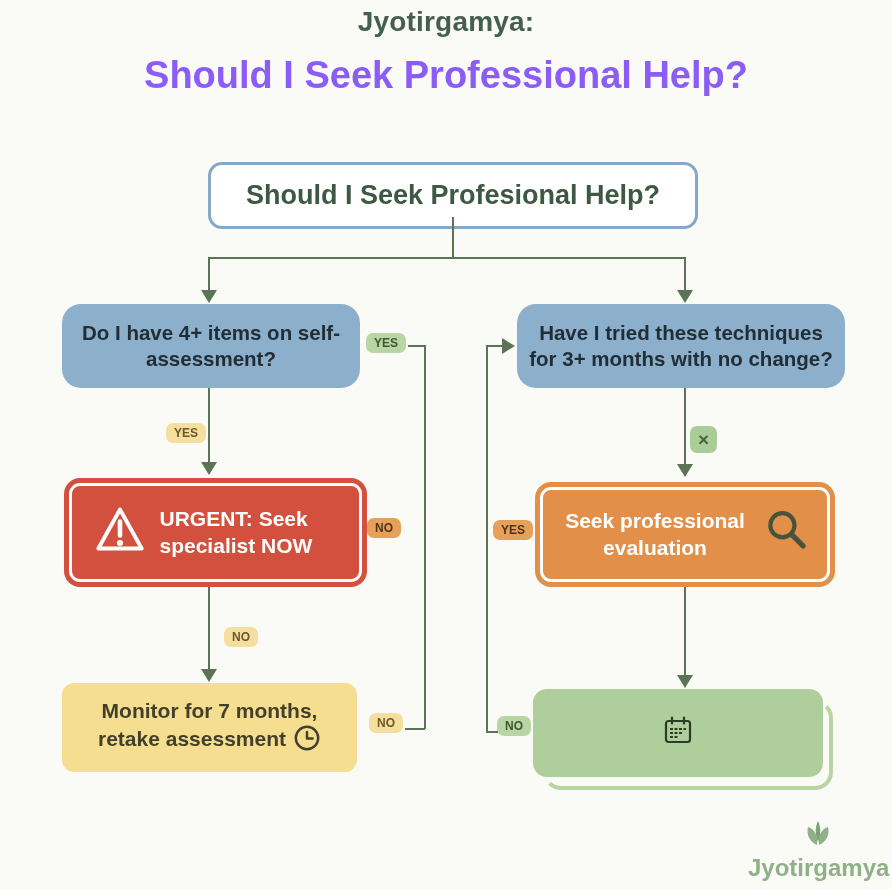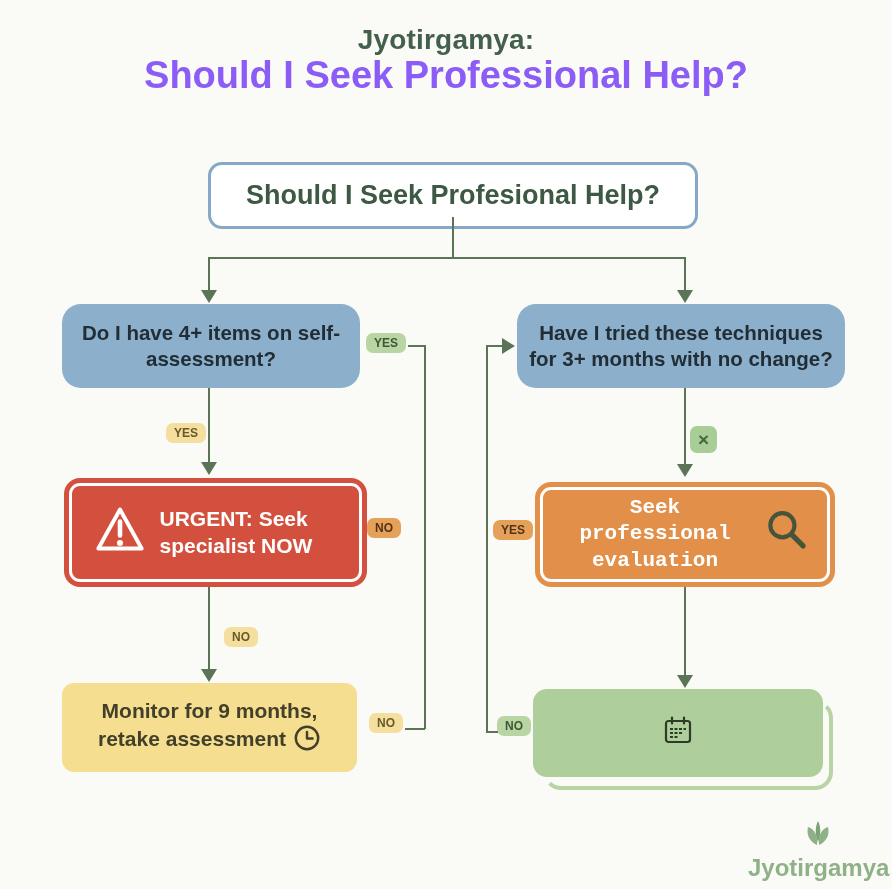--- a/index.html
+++ b/index.html
@@ -4,21 +4,21 @@
 <style>
   * { margin:0; padding:0; box-sizing:border-box; }
   html,body { background:#e8e8e4; }
   body { font-family:"Liberation Sans","DejaVu Sans",sans-serif; }
   #canvas {
     position:relative; width:892px; height:889px; margin:0 auto;
     background:#FAFAF6; overflow:hidden;
   }
   
   .brand-line {
-    position:absolute; top:24px; left:0; width:100%; text-align:center;
+    position:absolute; top:6px; left:0; width:100%; text-align:center;
     font-size:28px; font-weight:bold; color:#44604A; letter-spacing:.2px;
   }
   .heading-line {
     position:absolute; top:54px; left:0; width:100%; text-align:center;
     font-size:38px; font-weight:bold; color:#8b5cf6;
   }
   
   .node { position:absolute; display:flex; align-items:center; justify-content:center; text-align:center; }
   .root-box {
     left:208px; top:162px; width:490px; height:67px;
@@ -33,21 +33,21 @@
   #q-right { left:517px; top:304px; width:328px; height:84px; padding:0 10px; }
   .double-box { position:absolute; border-radius:16px; }
   .double-box .ring { position:absolute; inset:5px; border:3px solid #FFFFFF; border-radius:11px; pointer-events:none; }
   .double-box .content {
     position:absolute; inset:0; display:flex; align-items:center; justify-content:center; gap:14px;
     font-weight:bold; color:#FFFFFF; font-size:21px; line-height:1.25; text-align:center;
   }
   #urgent-box { left:64px; top:478px; width:303px; height:109px; background:#D4503E;padding-left:12px; }
   #urgent-box .content .txt { width:178px; text-align:left; }
   #eval-box   { left:535px; top:482px; width:300px; height:105px; background:#E29049; }
-  #eval-box .content .txt { width:190px;font-family:Liberation Mono, monospace; }
+  #eval-box .content .txt { width:190px; }
   .yellow-box {
     left:62px; top:683px; width:295px; height:89px;
     background:#F5DE8F; border-radius:12px;
     font-size:21px; font-weight:bold; color:#42402A; line-height:1.3; padding:0 14px;
   }
   .green-accent {
     position:absolute; left:543px; top:700px; width:290px; height:90px;
     border:4px solid #B7D4A2; border-top-color:transparent; border-left-color:transparent;
     border-radius:18px;
   }
@@ -132,21 +132,21 @@
     </div>
   </div>
   <div class="chip chip-orange" style="left:367px; top:518px;">NO</div>
 
   <div class="vline" style="left:208px; top:587px; height:82px;"></div>
   <div class="arr-down" style="left:201px; top:669px;"></div>
   <div class="chip chip-yellow" style="left:224px; top:627px;">NO</div>
 
   <div class="node yellow-box">
     <span>
-      <span>Monitor for 9 months, retake assessment</span><span class="inline-ico"><svg width="28" height="28" viewBox="0 0 30 30">
+      <span>Monitor for 7 months, retake assessment</span><span class="inline-ico"><svg width="28" height="28" viewBox="0 0 30 30">
         <circle cx="15" cy="15" r="12" fill="none" stroke="#42402A" stroke-width="2.6"></circle>
         <path d="M15 8.5 V15.5 H21" fill="none" stroke="#42402A" stroke-width="2.6" stroke-linecap="round" stroke-linejoin="round"></path>
       </svg></span>
     </span>
   </div>
   <div class="chip chip-yellow" style="left:369px; top:713px;">NO</div>
 
   <div class="chip chip-green" style="left:366px; top:333px;">YES</div>
   <div class="hline" style="left:408px; top:345px; width:17px;"></div>
   <div class="vline" style="left:424px; top:345px; height:384px;"></div>

